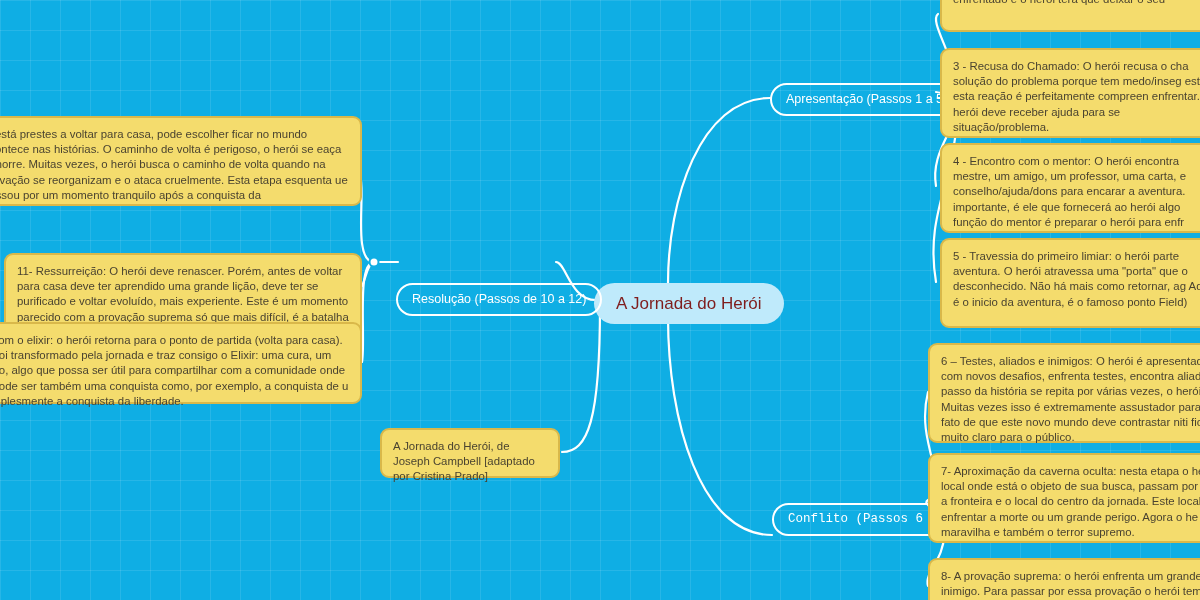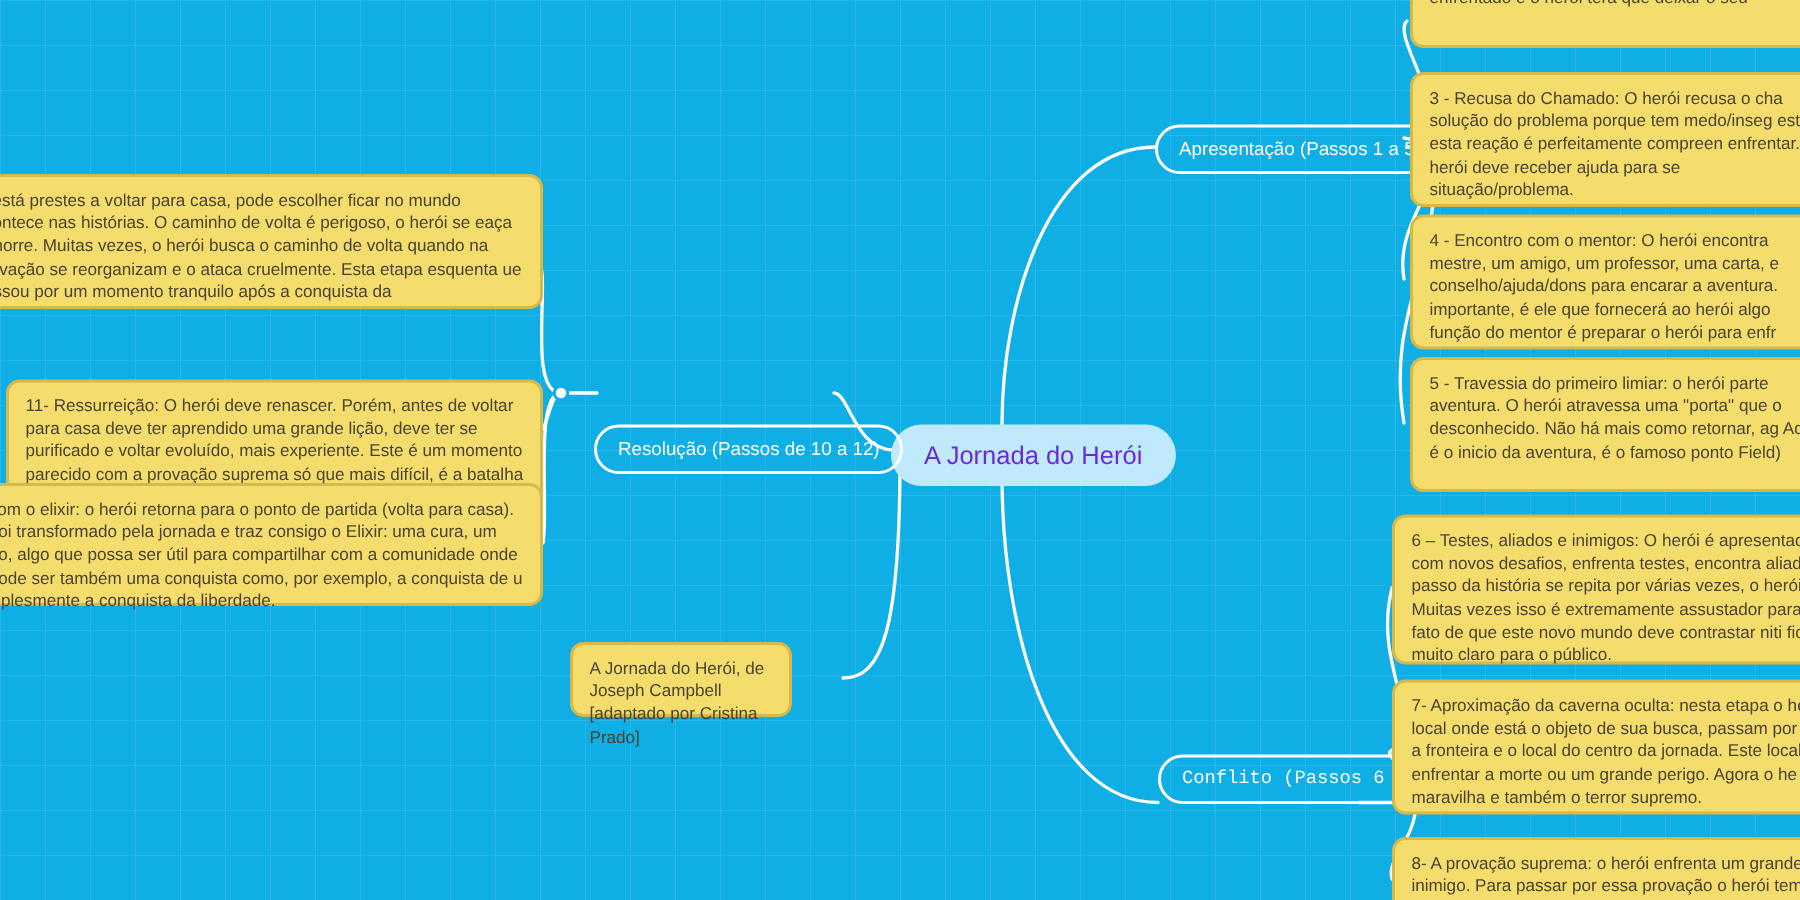--- a/index.html
+++ b/index.html
@@ -24,21 +24,21 @@
     left: 0; top: 0;
     width: 1200px;
     height: 600px;
     pointer-events: none;
   }
 
   
   .root-node {
     position: absolute;
     background: #BFEAFB;
-    color: #6d28d9;
+    color: #7f1d1d;
     border-radius: 22px;
     font-size: 17px;
     line-height: 1;
     padding: 12px 22px;
     white-space: nowrap;
   }
   .branch-node {
     position: absolute;
     border: 2px solid #ffffff;
     border-radius: 18px;
@@ -111,21 +111,21 @@
   </div>
 
   <div class="branch-node" style="left:772px; top:503px;font-family:Liberation Mono, monospace;">
     <span>Conflito (Passos 6 a 9)</span>
   </div>
 
   <div class="branch-node" style="left:396px; top:247px;margin-top:36px;">
     <span>Resolução (Passos de 10 a 12)</span>
   </div>
 
-  <div class="note" style="left:380px; top:428px; width:148px; height:50px;">
+  <div class="note" style="left:380px; top:428px; width:180px; height:50px;">
     <p>A Jornada do Herói, de Joseph Campbell [adaptado por Cristina Prado]</p>
   </div>
 
   <div class="note" style="left:940px; top:-34px; width:290px; height:66px;">
     <p>convocado a ir a uma busca/aventura. Um des será enfrentado e o herói terá que deixar o seu</p>
   </div>
 
   <div class="note" style="left:940px; top:48px; width:290px; height:90px;">
     <p>3 - Recusa do Chamado: O herói recusa o cha solução do problema porque tem medo/inseg está e esta reação é perfeitamente compreen enfrentar. O herói deve receber ajuda para se situação/problema.</p>
   </div>

